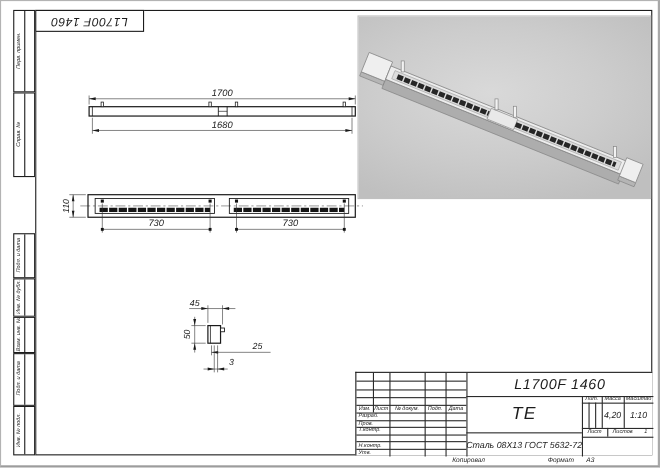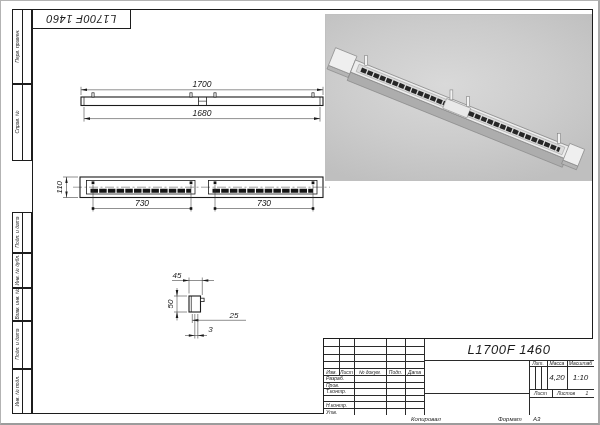--- a/index.html
+++ b/index.html
@@ -231,20 +231,22 @@
     <div class="hl" style="left:205px;top:27px;width:65px;"></div>
     <div class="vl" style="left:223px;top:21px;height:29px;"></div>
     <div class="vl" style="left:243px;top:21px;height:29px;"></div>
     <div class="vl" style="left:211px;top:27px;height:23px;"></div>
     <div class="vl" style="left:217px;top:27px;height:23px;"></div>
     <div class="hl" style="left:205px;top:50px;width:65px;"></div>
     <div class="vl" style="left:228px;top:50px;height:8px;"></div>
     <div class="hl" style="left:205px;top:58px;width:65px;"></div>
 
     <div class="cell big" style="left:100px;top:0;width:170px;height:21px;">L1700F 1460</div>
+    <div class="cell name" style="left:100px;top:21px;width:105px;height:33px;">ТЕ</div>
+    <div class="cell mat" style="left:100px;top:54px;width:105px;height:22px;">Сталь 08Х13 ГОСТ 5632-72</div>
     <div class="cell" style="left:205px;top:21px;width:18px;height:6px;">Лит.</div>
     <div class="cell" style="left:223px;top:21px;width:20px;height:6px;">Масса</div>
     <div class="cell" style="left:243px;top:21px;width:27px;height:6px;">Масштаб</div>
     <div class="cell val" style="left:223px;top:27px;width:20px;height:23px;">4,20</div>
     <div class="cell val" style="left:243px;top:27px;width:27px;height:23px;">1:10</div>
     <div class="cell" style="left:205px;top:50px;width:23px;height:8px;">Лист</div>
     <div class="cell" style="left:228px;top:50px;width:28px;height:8px;">Листов</div>
     <div class="cell" style="left:256px;top:50px;width:14px;height:8px;">1</div>
   </div>
 

